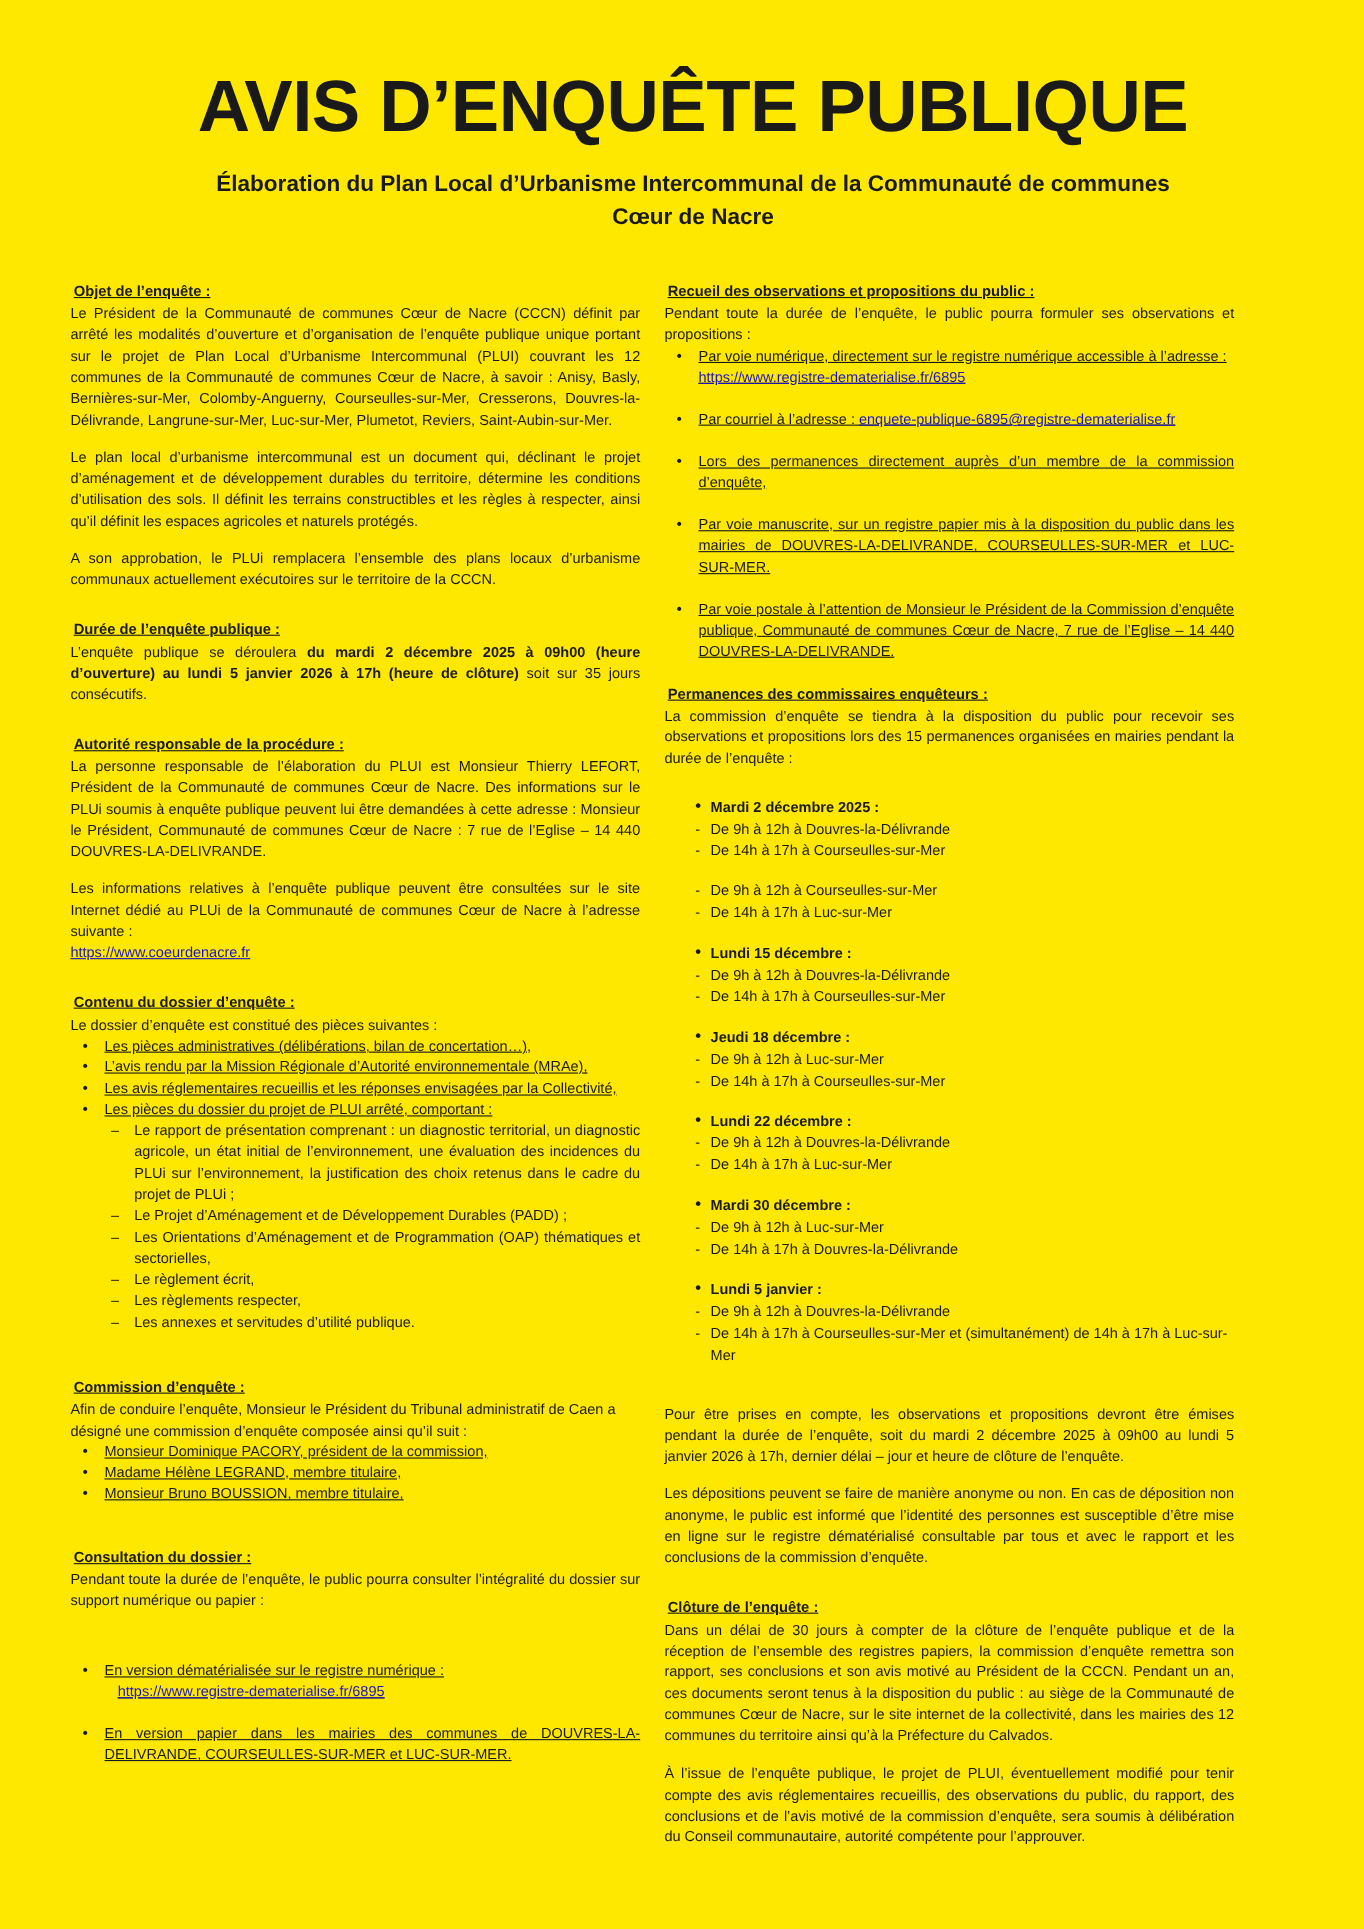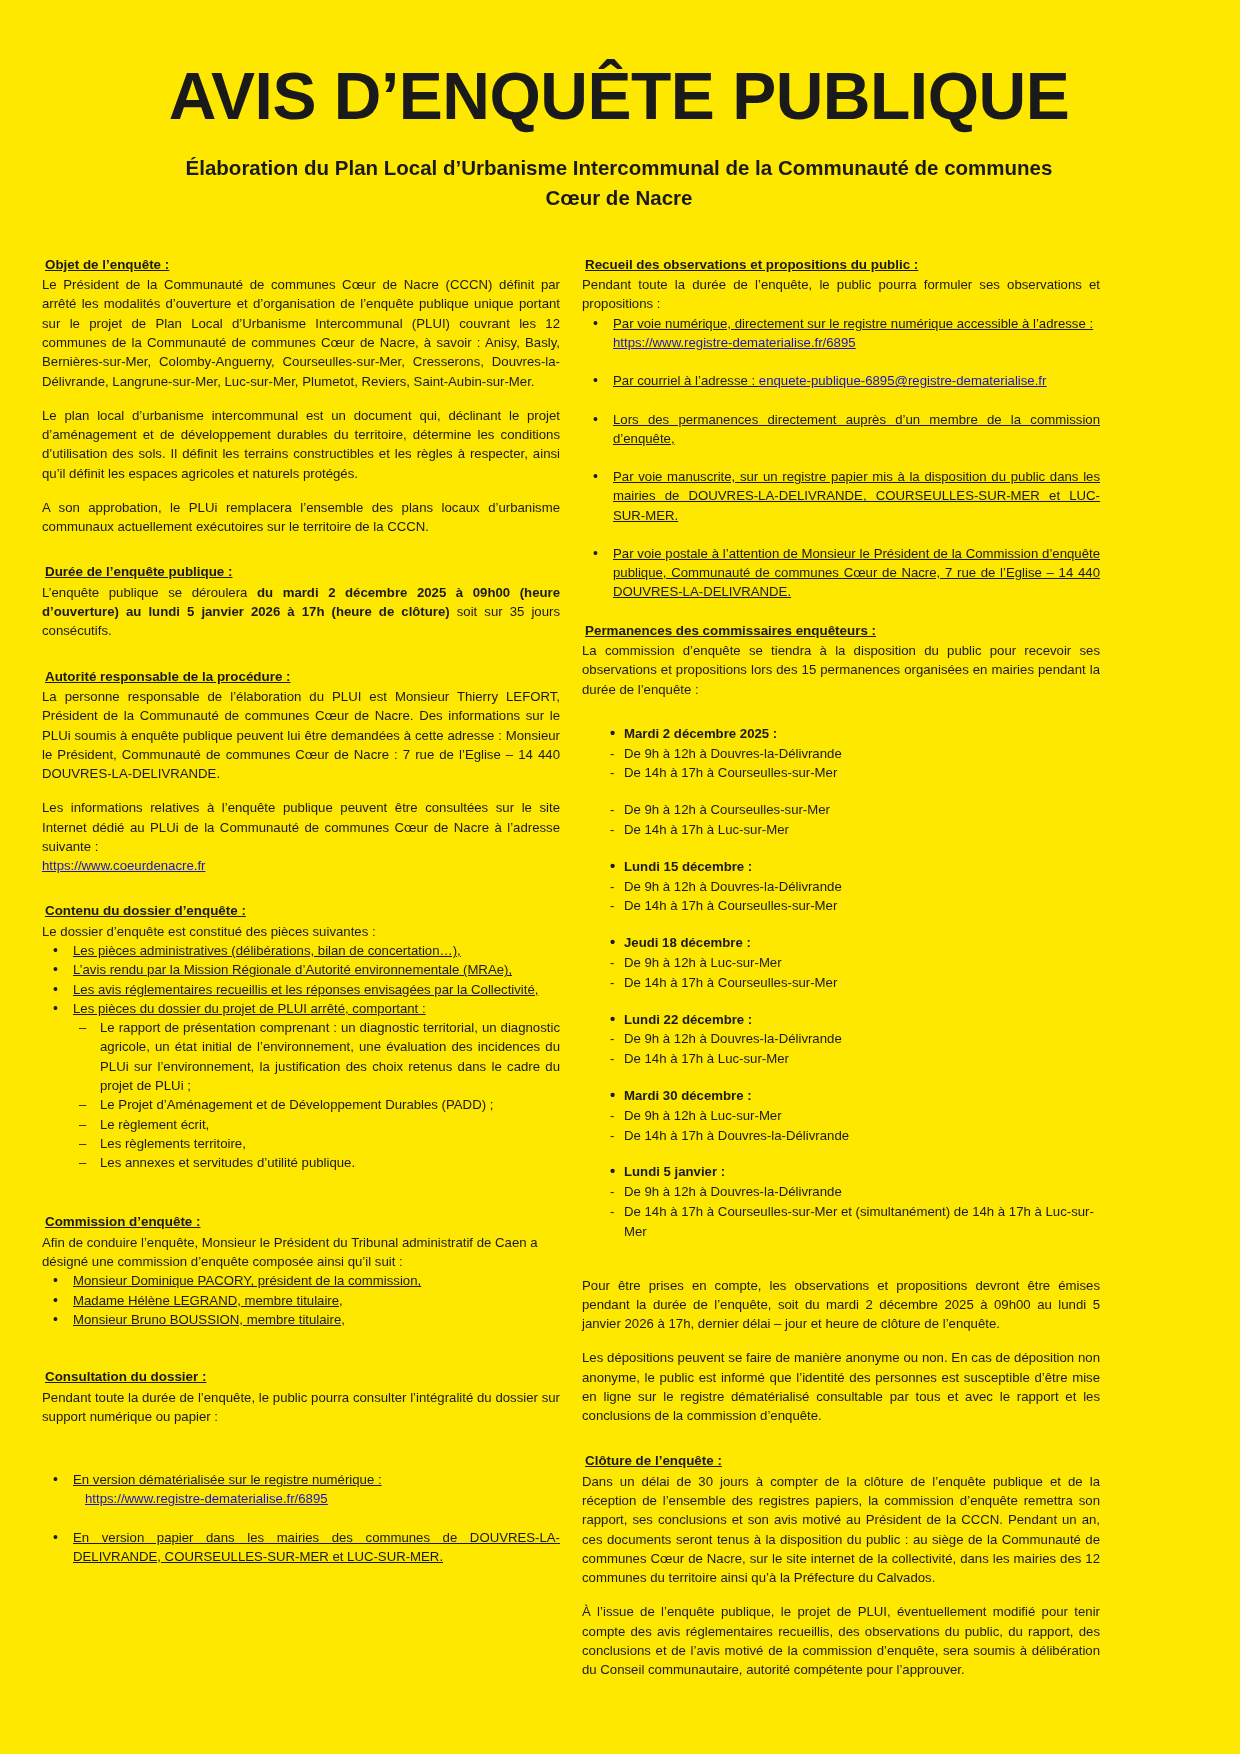--- a/index.html
+++ b/index.html
@@ -13,21 +13,21 @@
     background: #FFE800;
     font-family: "Liberation Sans", sans-serif;
     color: #1a1a1a;
     overflow: hidden;
   }
   .page {
     position: relative;
     width: 1240px;
     height: 1754px;
     box-sizing: border-box;
-    padding: 40px 44px 0 42px;
+    padding: 40px 44px 0 64px;
   }
   
   .title {
     text-align: center;
     font-size: 66px;
     font-weight: bold;
     letter-spacing: -0.5px;
     line-height: 1.05;
     margin: 22px 0 0 0;
     color: #1a1a1a;
@@ -196,22 +196,23 @@
         <p class="body left">Le dossier d’enquête est constitué des pièces suivantes :</p>
         <ul class="b1">
           <li>Les pièces administratives (délibérations, bilan de concertation…),</li>
           <li>L’avis rendu par la Mission Régionale d’Autorité environnementale (MRAe),</li>
           <li>Les avis réglementaires recueillis et les réponses envisagées par la Collectivité,</li>
           <li>Les pièces du dossier du projet de PLUI arrêté, comportant :</li>
         </ul>
         <ul class="b2">
           <li>Le rapport de présentation comprenant : un diagnostic territorial, un diagnostic agricole, un état initial de l’environnement, une évaluation des incidences du PLUi sur l’environnement, la justification des choix retenus dans le cadre du projet de PLUi ;</li>
           <li>Le Projet d’Aménagement et de Développement Durables (PADD) ;</li>
+          <li>Les Orientations d’Aménagement et de Programmation (OAP) thématiques et sectorielles,</li>
           <li>Le règlement écrit,</li>
-          <li>Les règlements territoire,</li>
+          <li>Les règlements respecter,</li>
           <li>Les annexes et servitudes d’utilité publique.</li>
         </ul>
       </div>
 
       <div style="margin-top:40px">
         <div class="sec-head">Commission d’enquête :</div>
         <p class="body left">Afin de conduire l’enquête, Monsieur le Président du Tribunal administratif de Caen a désigné une commission d’enquête composée ainsi qu’il suit :</p>
         <ul class="b1">
           <li>Monsieur  Dominique PACORY, président de la commission,</li>
           <li>Madame Hélène LEGRAND, membre titulaire,</li>

